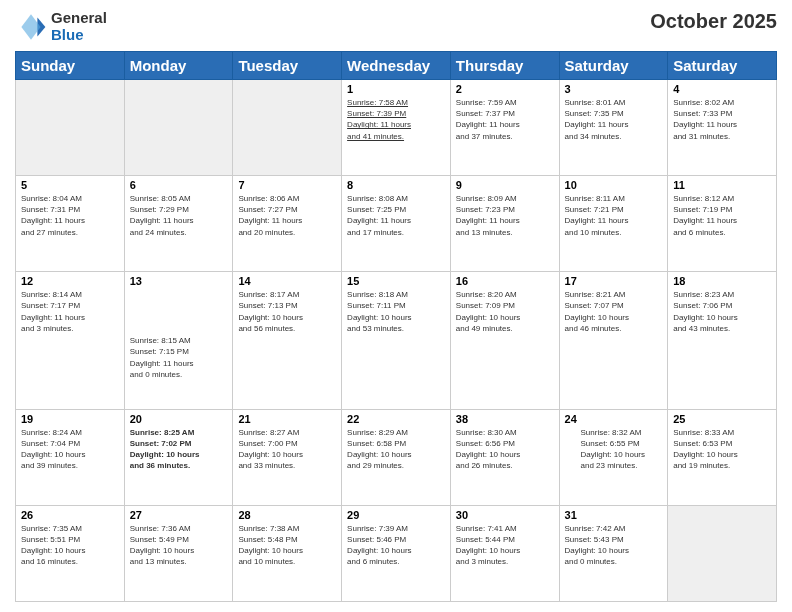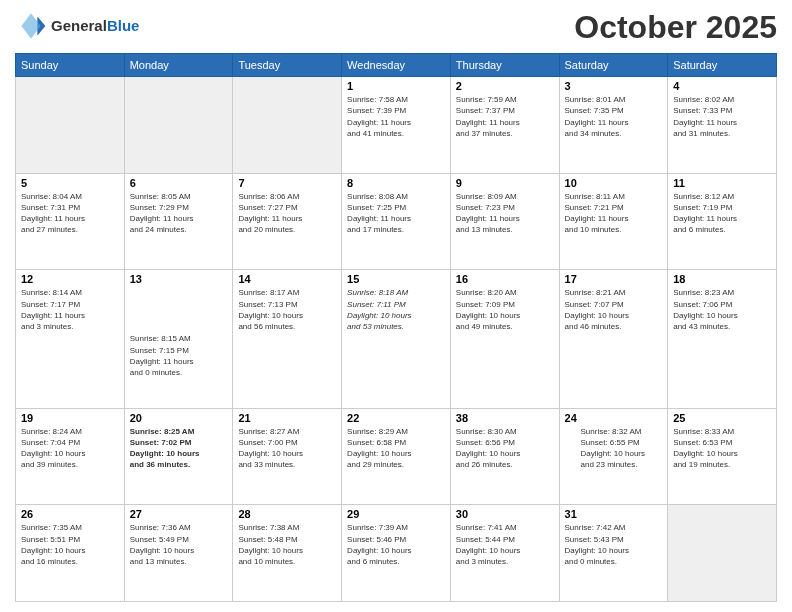--- a/index.html
+++ b/index.html
@@ -23,60 +23,60 @@
       align-items: flex-start;
       margin-bottom: 8px;
     }
     .logo {
       display: flex;
       align-items: center;
       gap: 4px;
     }
     .logo-text {
       display: flex;
-      flex-direction: row;
+      flex-direction: column;
       line-height: 1.1;
     }
     .logo-general {
       font-size: 15px;
       font-weight: bold;
       color: #333;
     }
     .logo-blue {
       font-size: 15px;
       font-weight: bold;
       color: #1a6bb5;
     }
     .logo-icon {
       width: 32px;
       height: 32px;
     }
     .title-block {
       text-align: right;
     }
     .month-title {
-      font-size: 32px;
+      font-size: 20px;
       font-weight: bold;
       color: #333;
       line-height: 1.1;
     }
     .location {
       font-size: 14px;
       color: #555;
     }
     .cal-table {
       width: 100%;
       border-collapse: collapse;
       flex: 1;
     }
     .cal-table th {
       background: #2a6db5;
       color: white;
-      font-size: 11px;
-      font-weight: normal;
+      font-size: 15px;
+      font-weight: bold;
       padding: 5px 5px;
       text-align: left;
       border: 1px solid #1a5da0;
       margin-top: 44px;
     }
     .cal-table td {
       border: 1px solid #ccc;
       vertical-align: top;
       padding: 3px 5px;
       width: calc(100% / 7);
@@ -129,21 +129,21 @@
         <th>Saturday</th>
       </tr>
     </thead>
     <tbody id="cal-body">
     <tr>
           <td class="empty"></td>
           <td class="empty"></td>
           <td class="empty"></td>
           <td>
             <div class="day-number">1</div>
-            <div class="day-text" style="white-space: pre-line;">Sunrise: 7:58 AM
+            <div class="day-text" style="white-space: pre-line; text-decoration: underline;">Sunrise: 7:58 AM
 Sunset: 7:39 PM
 Daylight: 11 hours
 and 41 minutes.</div>
           </td>
           <td>
             <div class="day-number">2</div>
             <div class="day-text" style="white-space: pre-line;">Sunrise: 7:59 AM
 Sunset: 7:37 PM
 Daylight: 11 hours
 and 37 minutes.</div>
@@ -231,21 +231,21 @@
           </td>
           <td>
             <div class="day-number">14</div>
             <div class="day-text" style="white-space: pre-line;">Sunrise: 8:17 AM
 Sunset: 7:13 PM
 Daylight: 10 hours
 and 56 minutes.</div>
           </td>
           <td>
             <div class="day-number">15</div>
-            <div class="day-text" style="white-space: pre-line; font-style: italic;">Sunrise: 8:18 AM
+            <div class="day-text" style="white-space: pre-line;">Sunrise: 8:18 AM
 Sunset: 7:11 PM
 Daylight: 10 hours
 and 53 minutes.</div>
           </td>
           <td>
             <div class="day-number">16</div>
             <div class="day-text" style="white-space: pre-line;">Sunrise: 8:20 AM
 Sunset: 7:09 PM
 Daylight: 10 hours
 and 49 minutes.</div>

